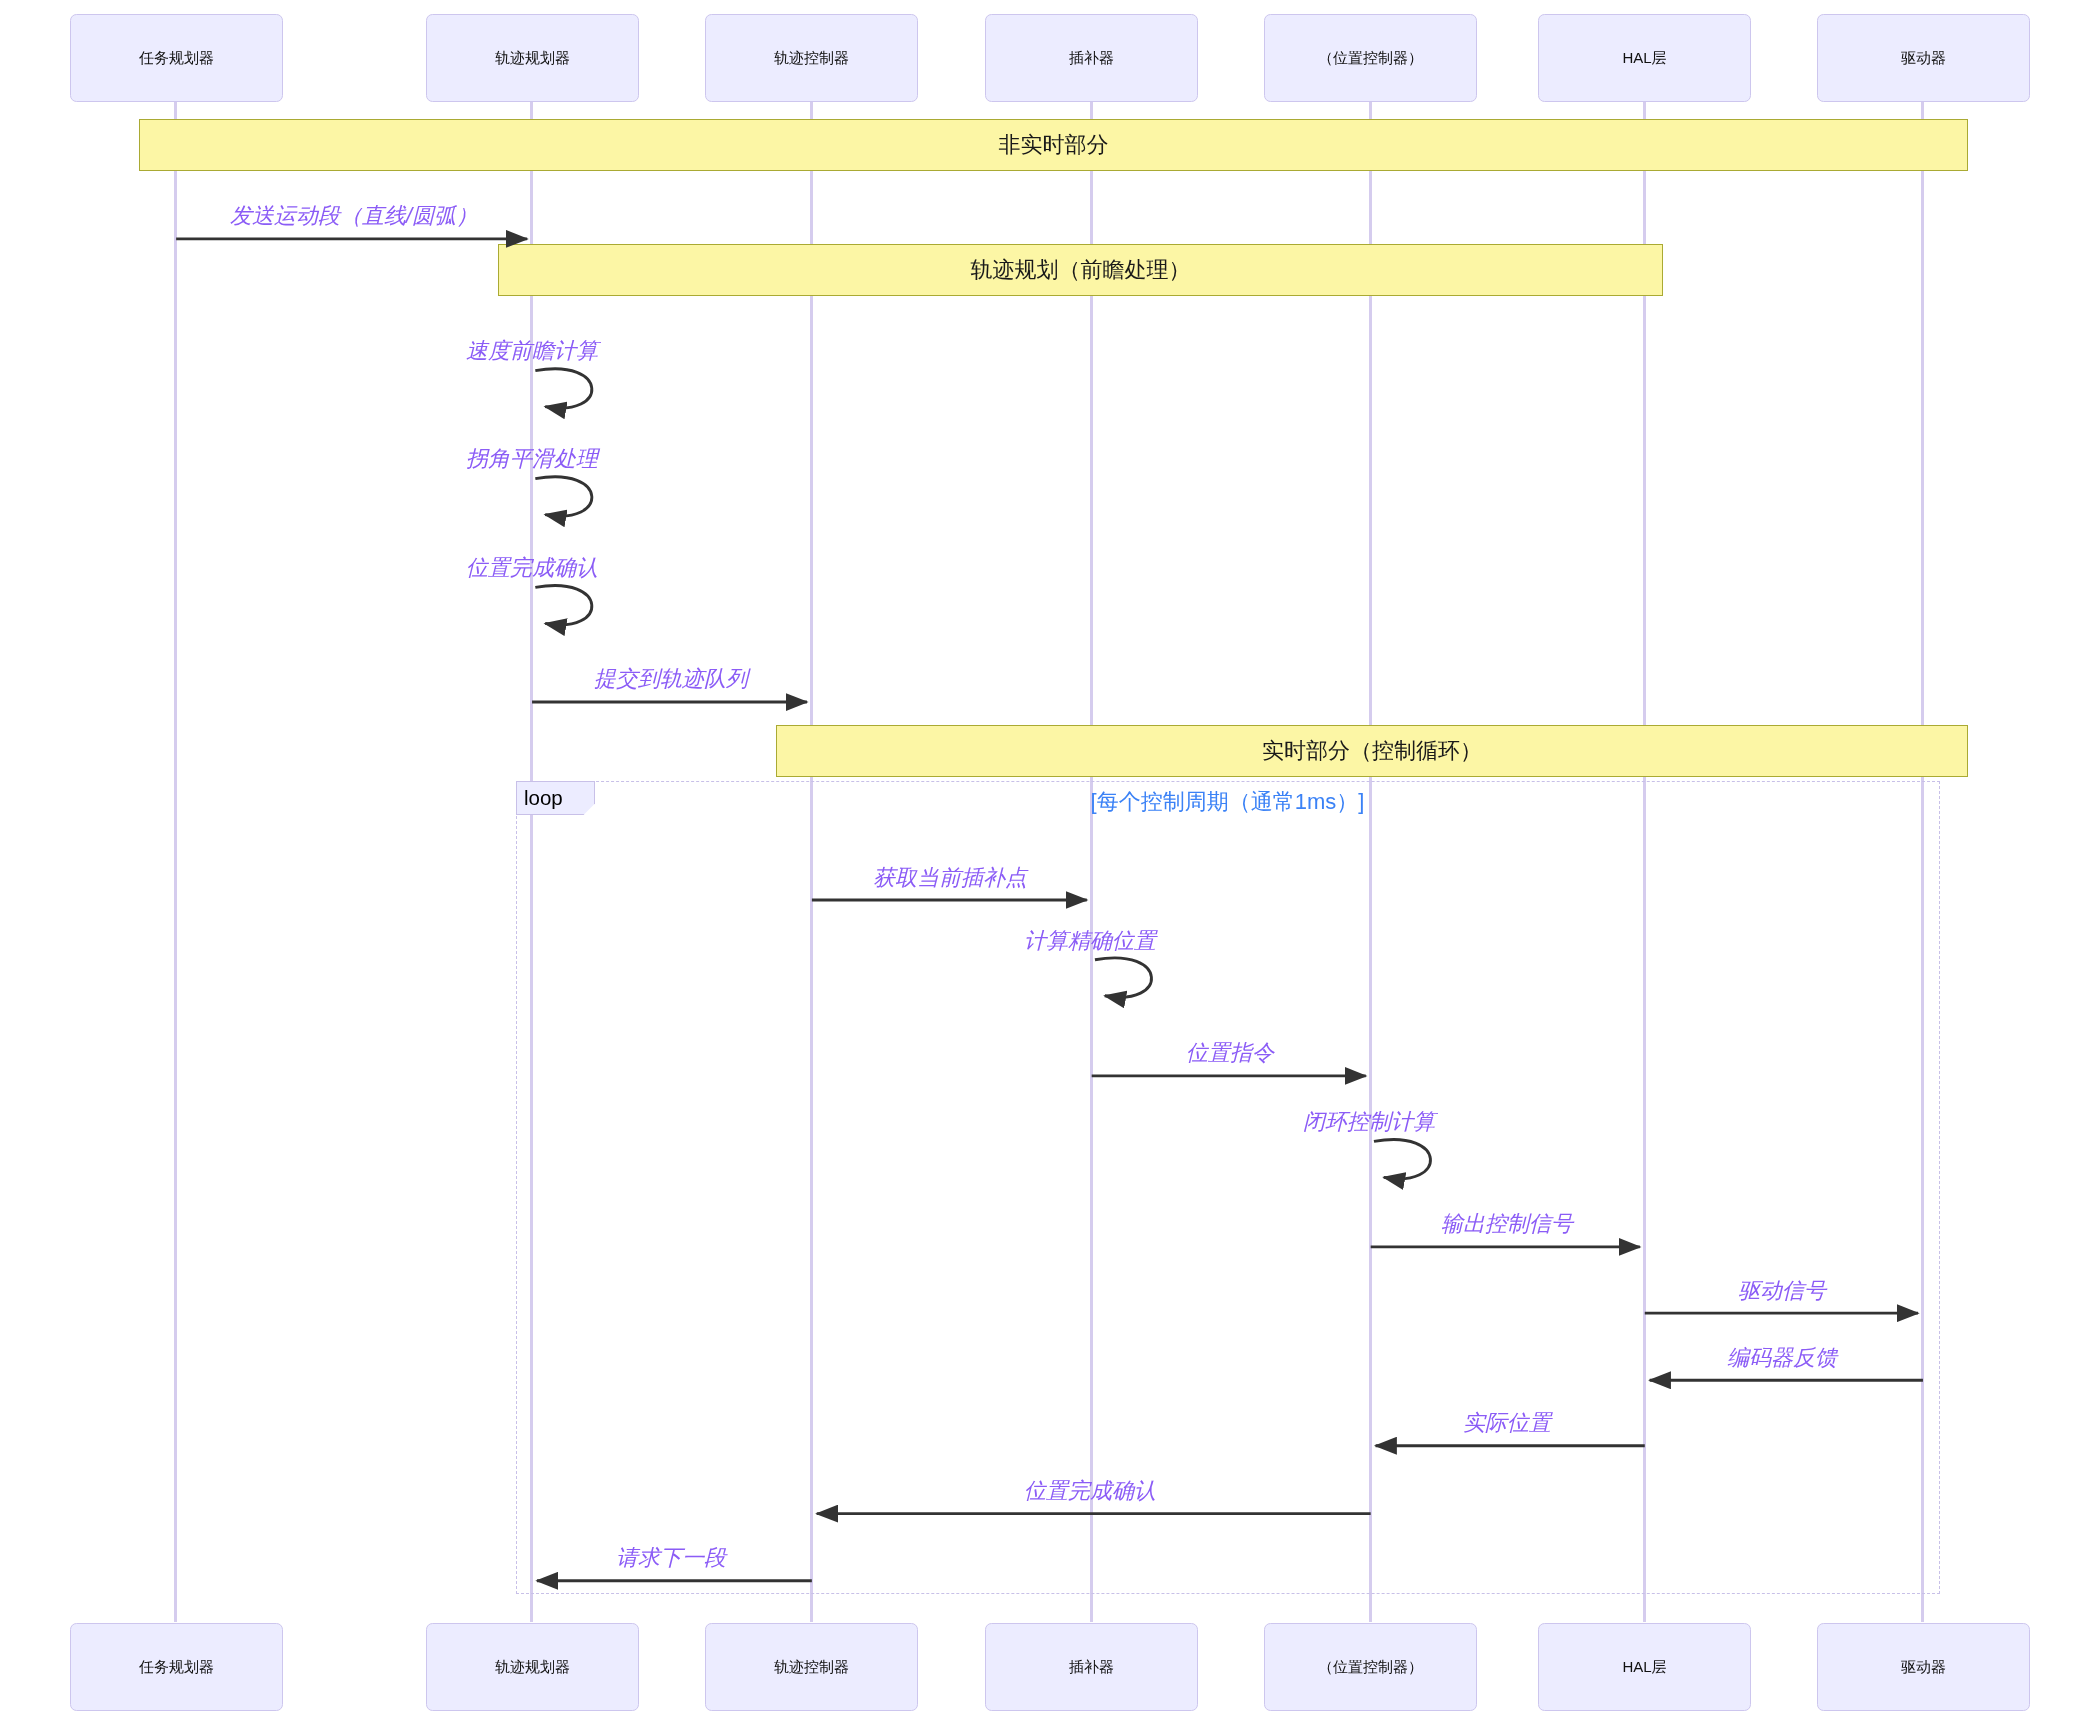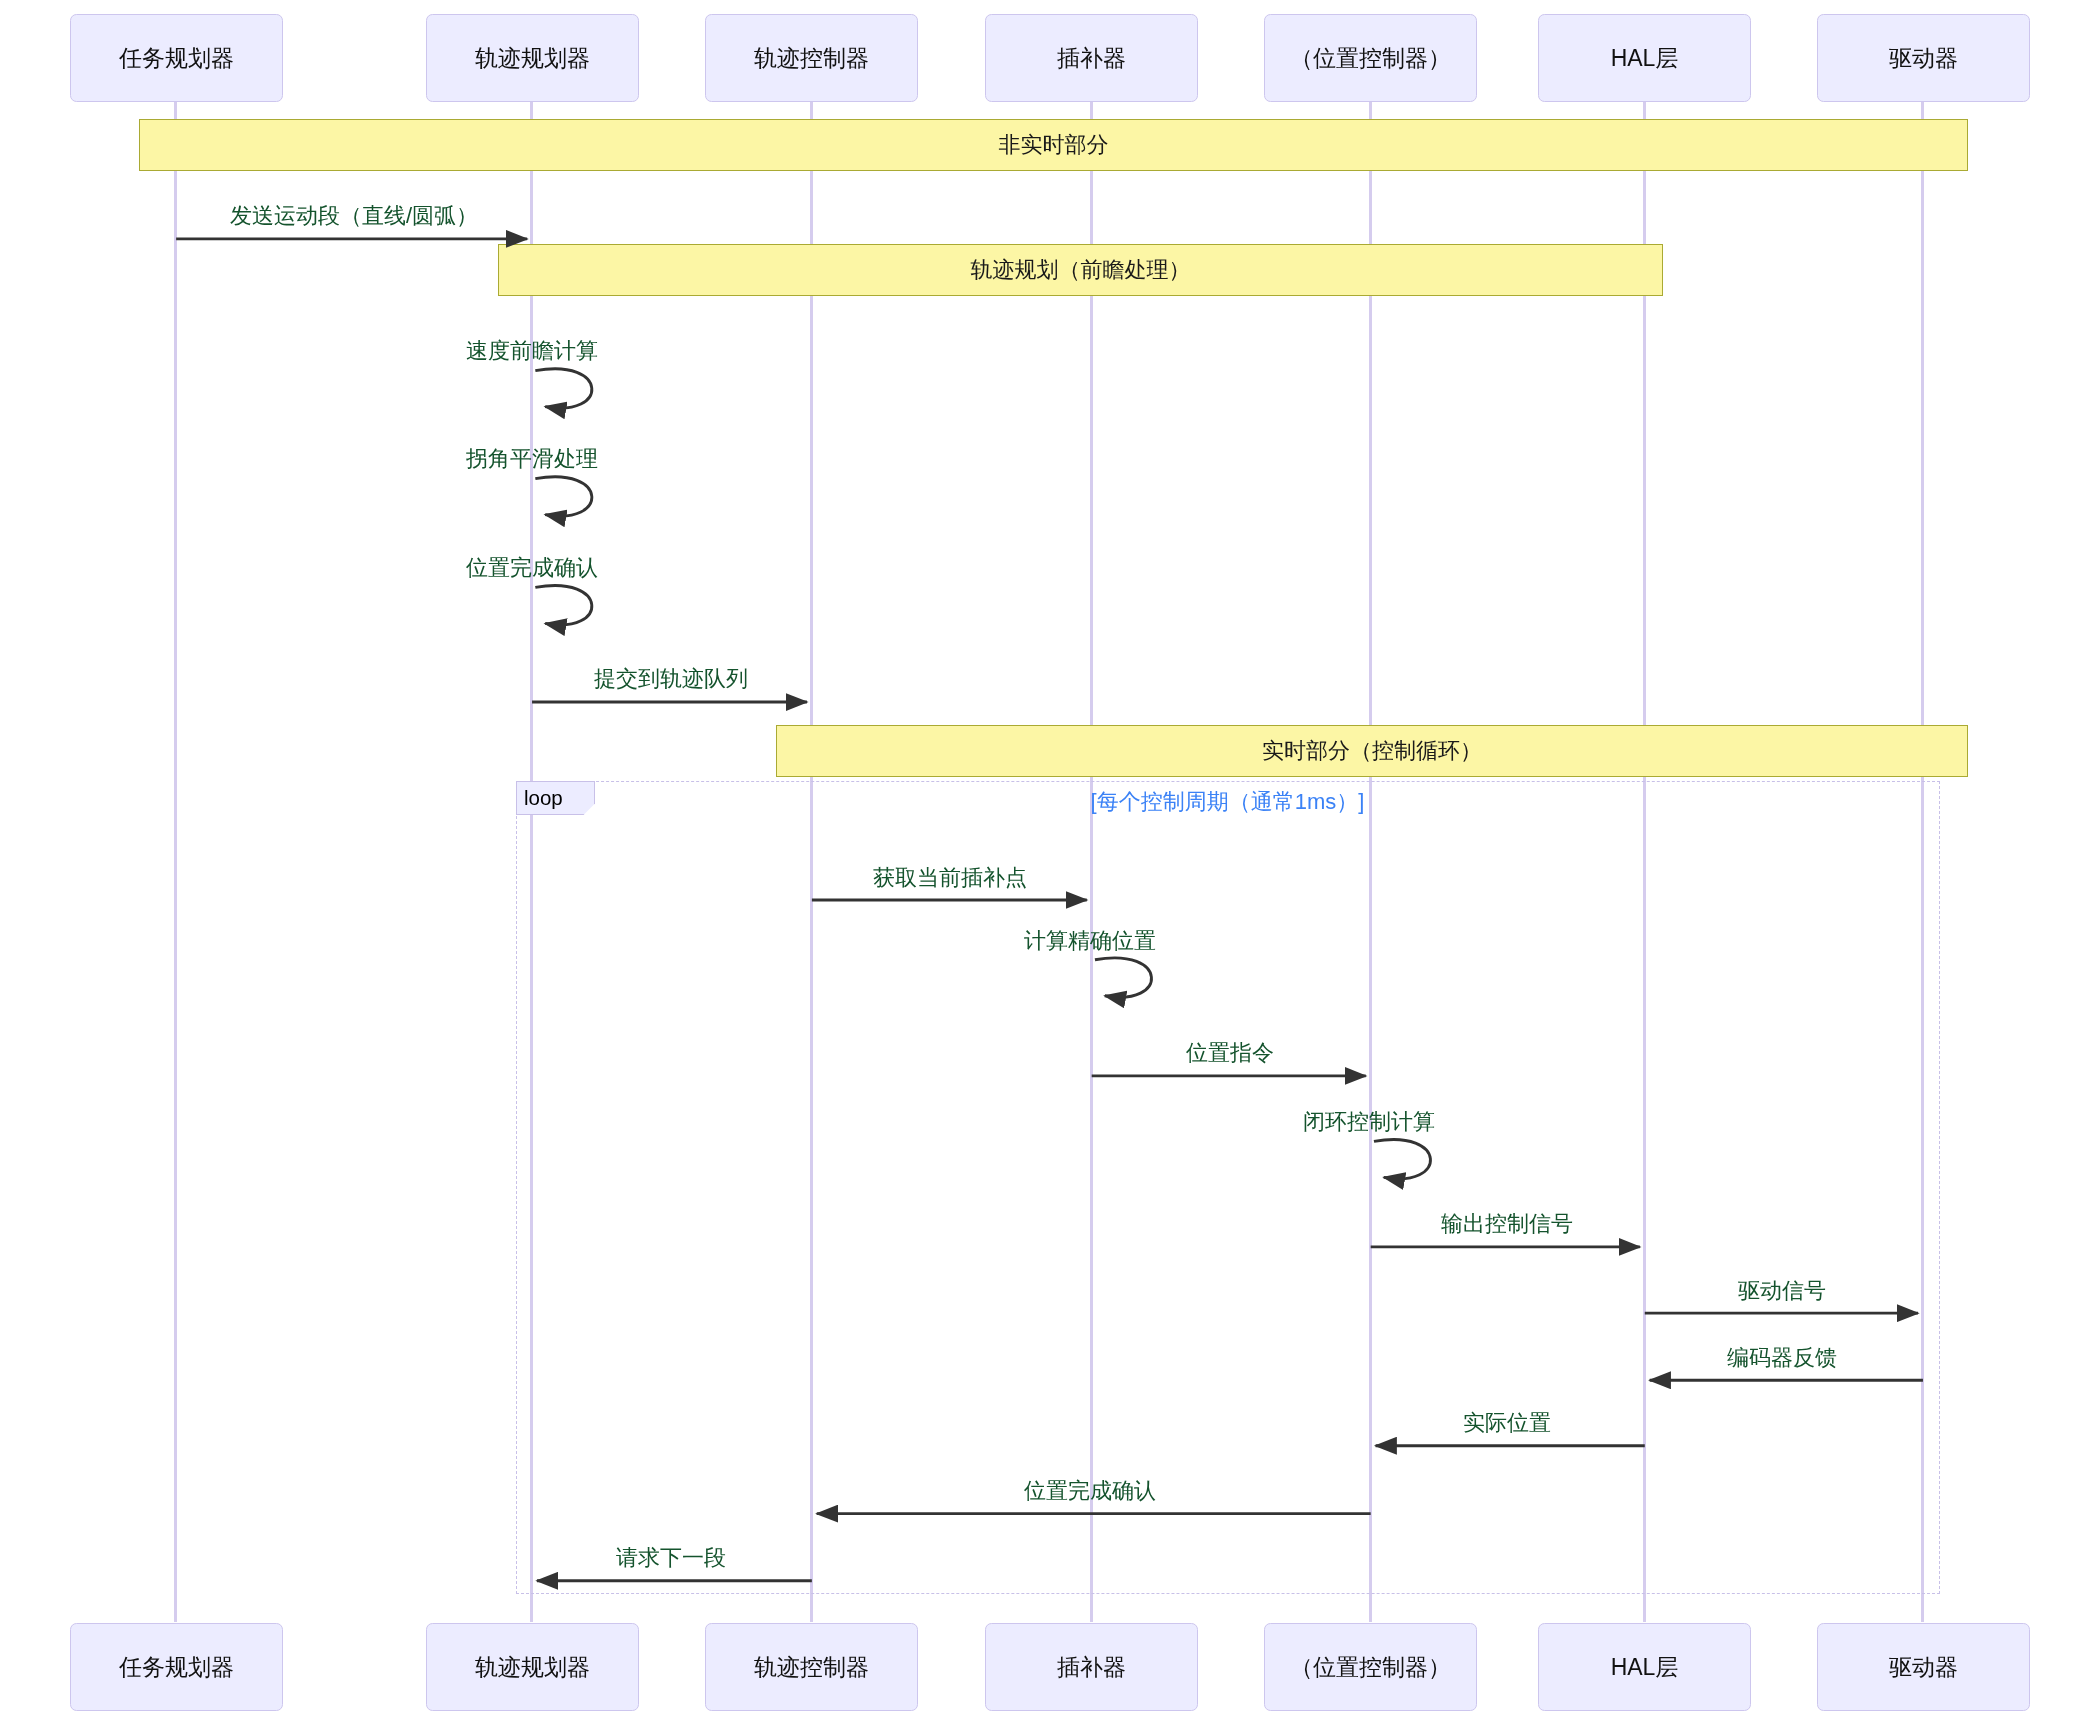--- a/index.html
+++ b/index.html
@@ -10,21 +10,21 @@
     font-family:"Liberation Sans","DejaVu Sans",sans-serif;
     overflow:hidden;
   }
   .actor-box{
     position:absolute;
     width:213px;height:88px;
     background:#ECECFF;
     border:1.6px solid #CDC6EE;
     border-radius:6.5px;
     display:flex;align-items:center;justify-content:center;
-    font-size:23px;color:#111111;
+    font-size:15px;color:#111111;
     box-sizing:border-box;
   }
   .lifeline{
     position:absolute;
     width:3.3px;top:102px;height:1520px;
     background:#D5CCEE;
   }
   .note{
     position:absolute;height:52px;
     background:#FCF6A5;
@@ -53,22 +53,23 @@
   .loop-guard{
     position:absolute;
     left:900px;top:787px;width:655px;
     text-align:center;
     font-size:22px;color:#3b82f6;
   }
   .msg-label{
     position:absolute;
     transform:translateX(-50%);
     white-space:nowrap;
-    font-size:22px;color:#14532d;
+    font-size:22px;color:#8b5cf6;
     text-align:center;
+    font-style:italic;
   }
   svg.wires{position:absolute;left:0;top:0;}
 </style>
 </head>
 <body>
 
 <div class="diagram">
 
   <div class="lifeline" style="left:174px"></div>
   <div class="lifeline" style="left:530px"></div>

